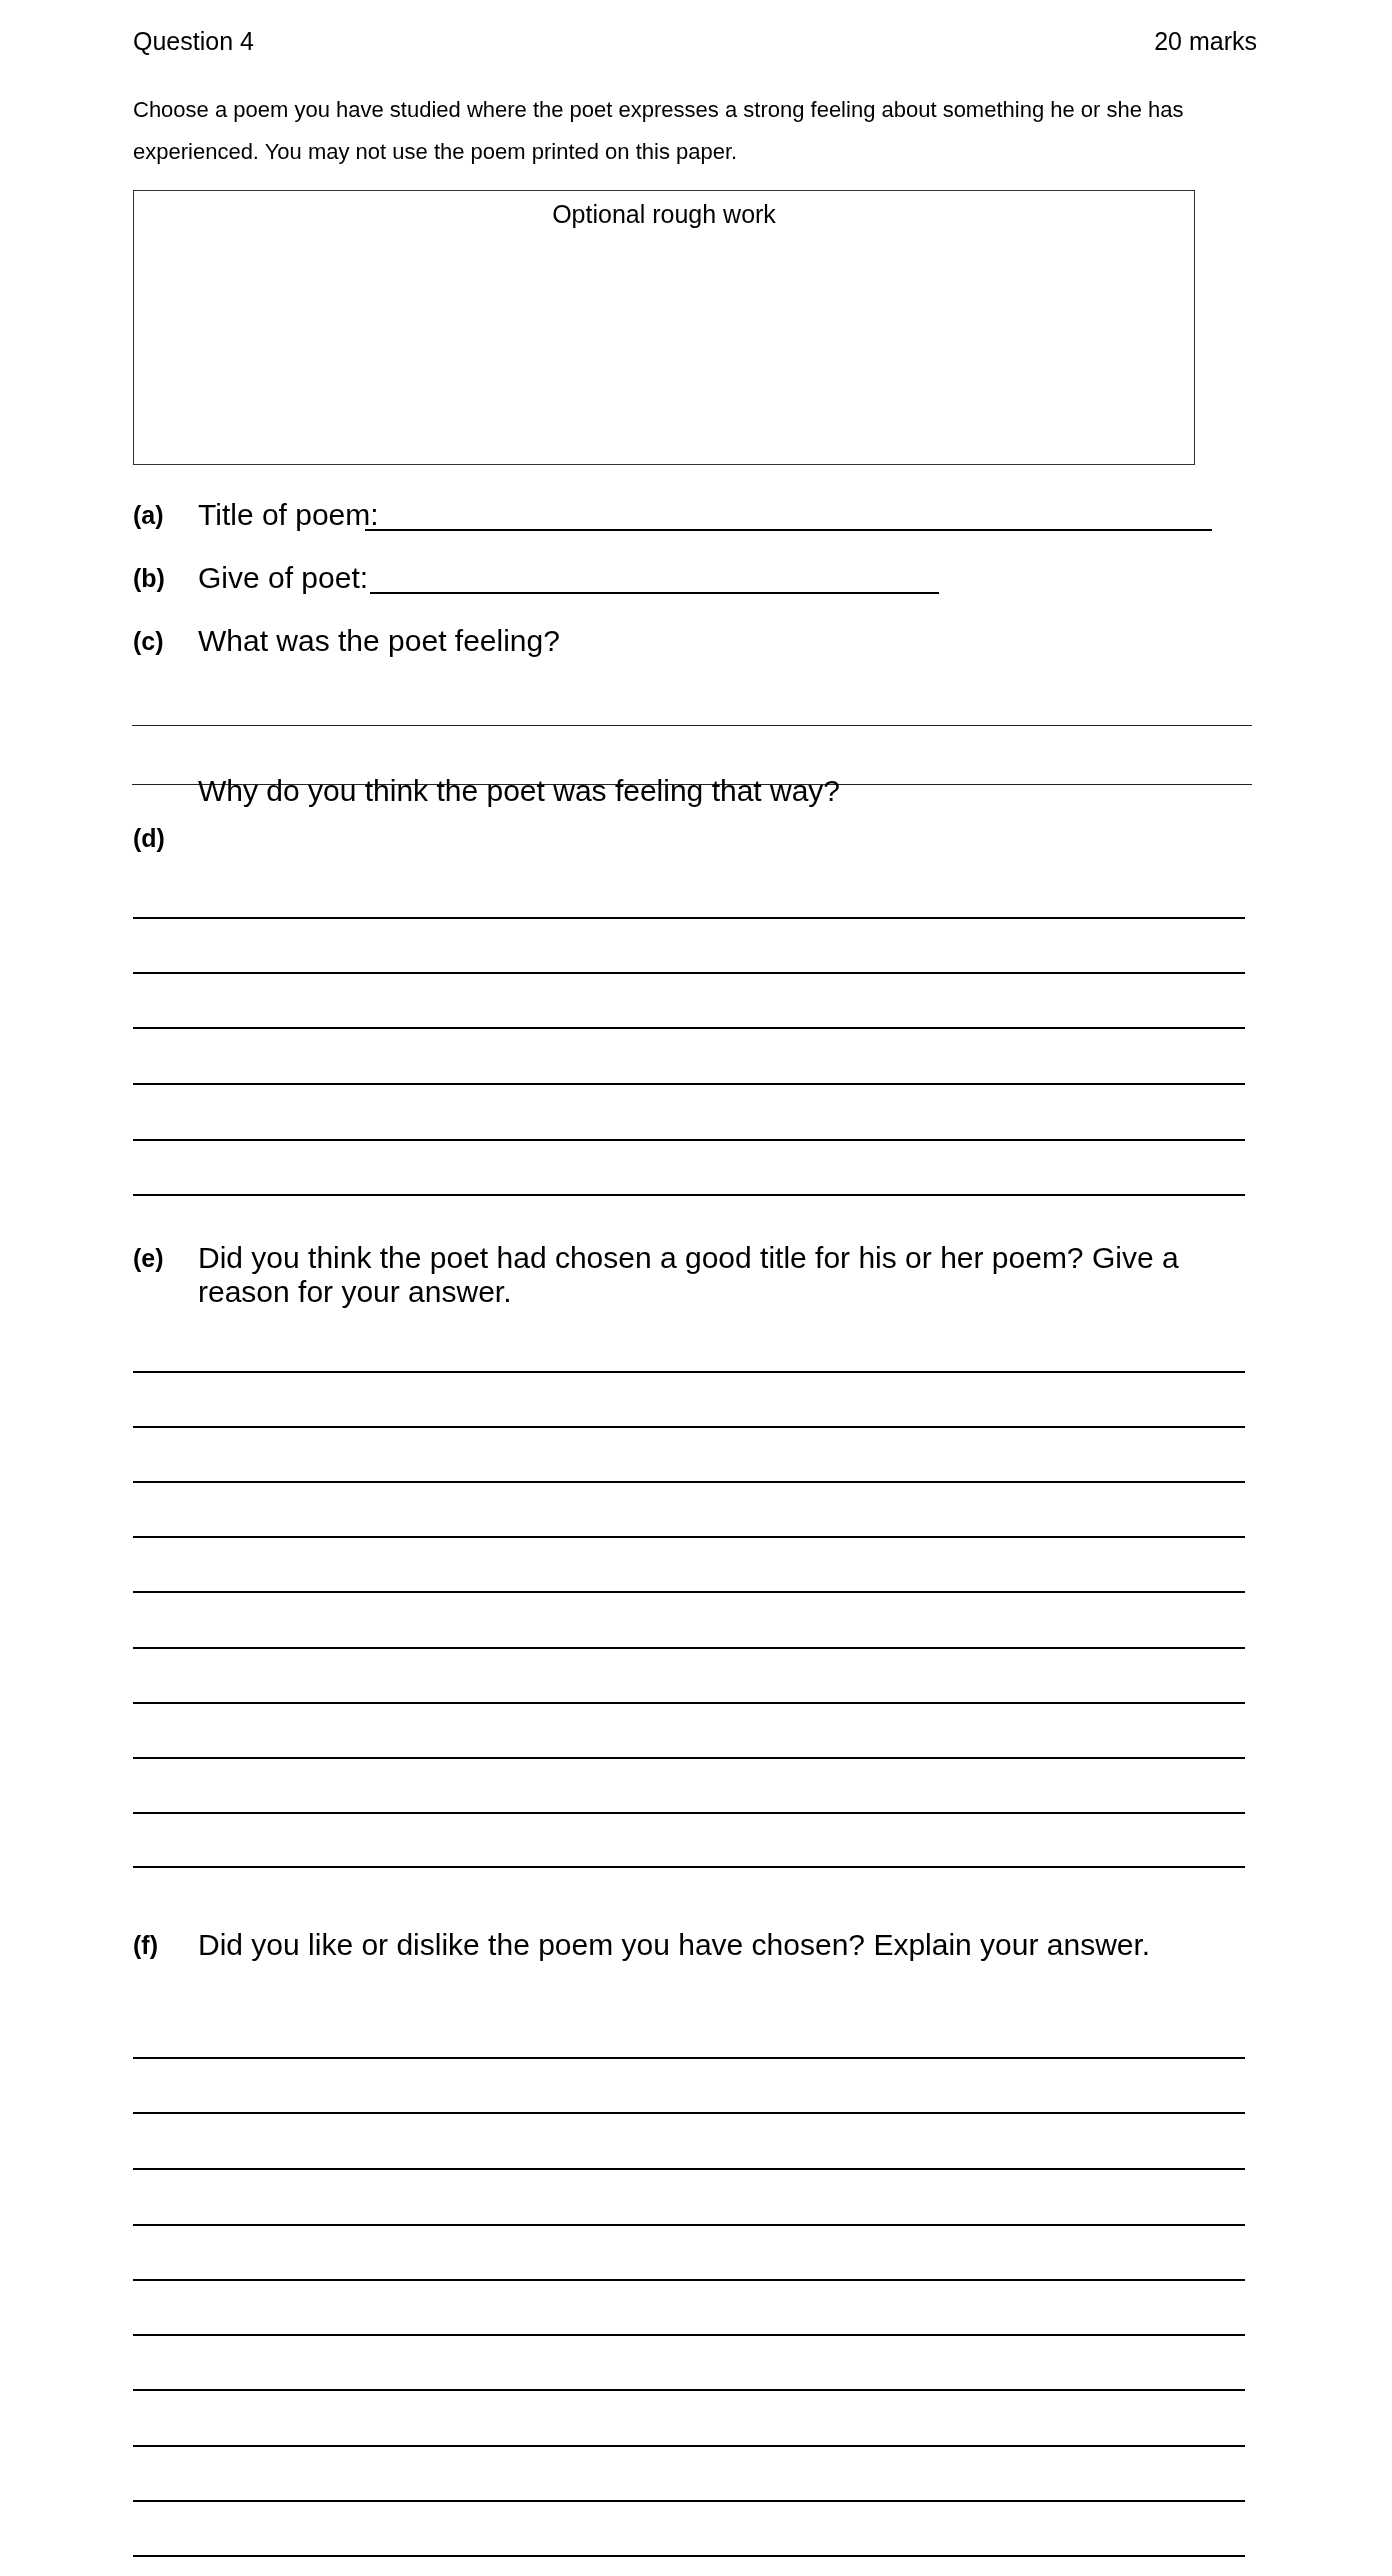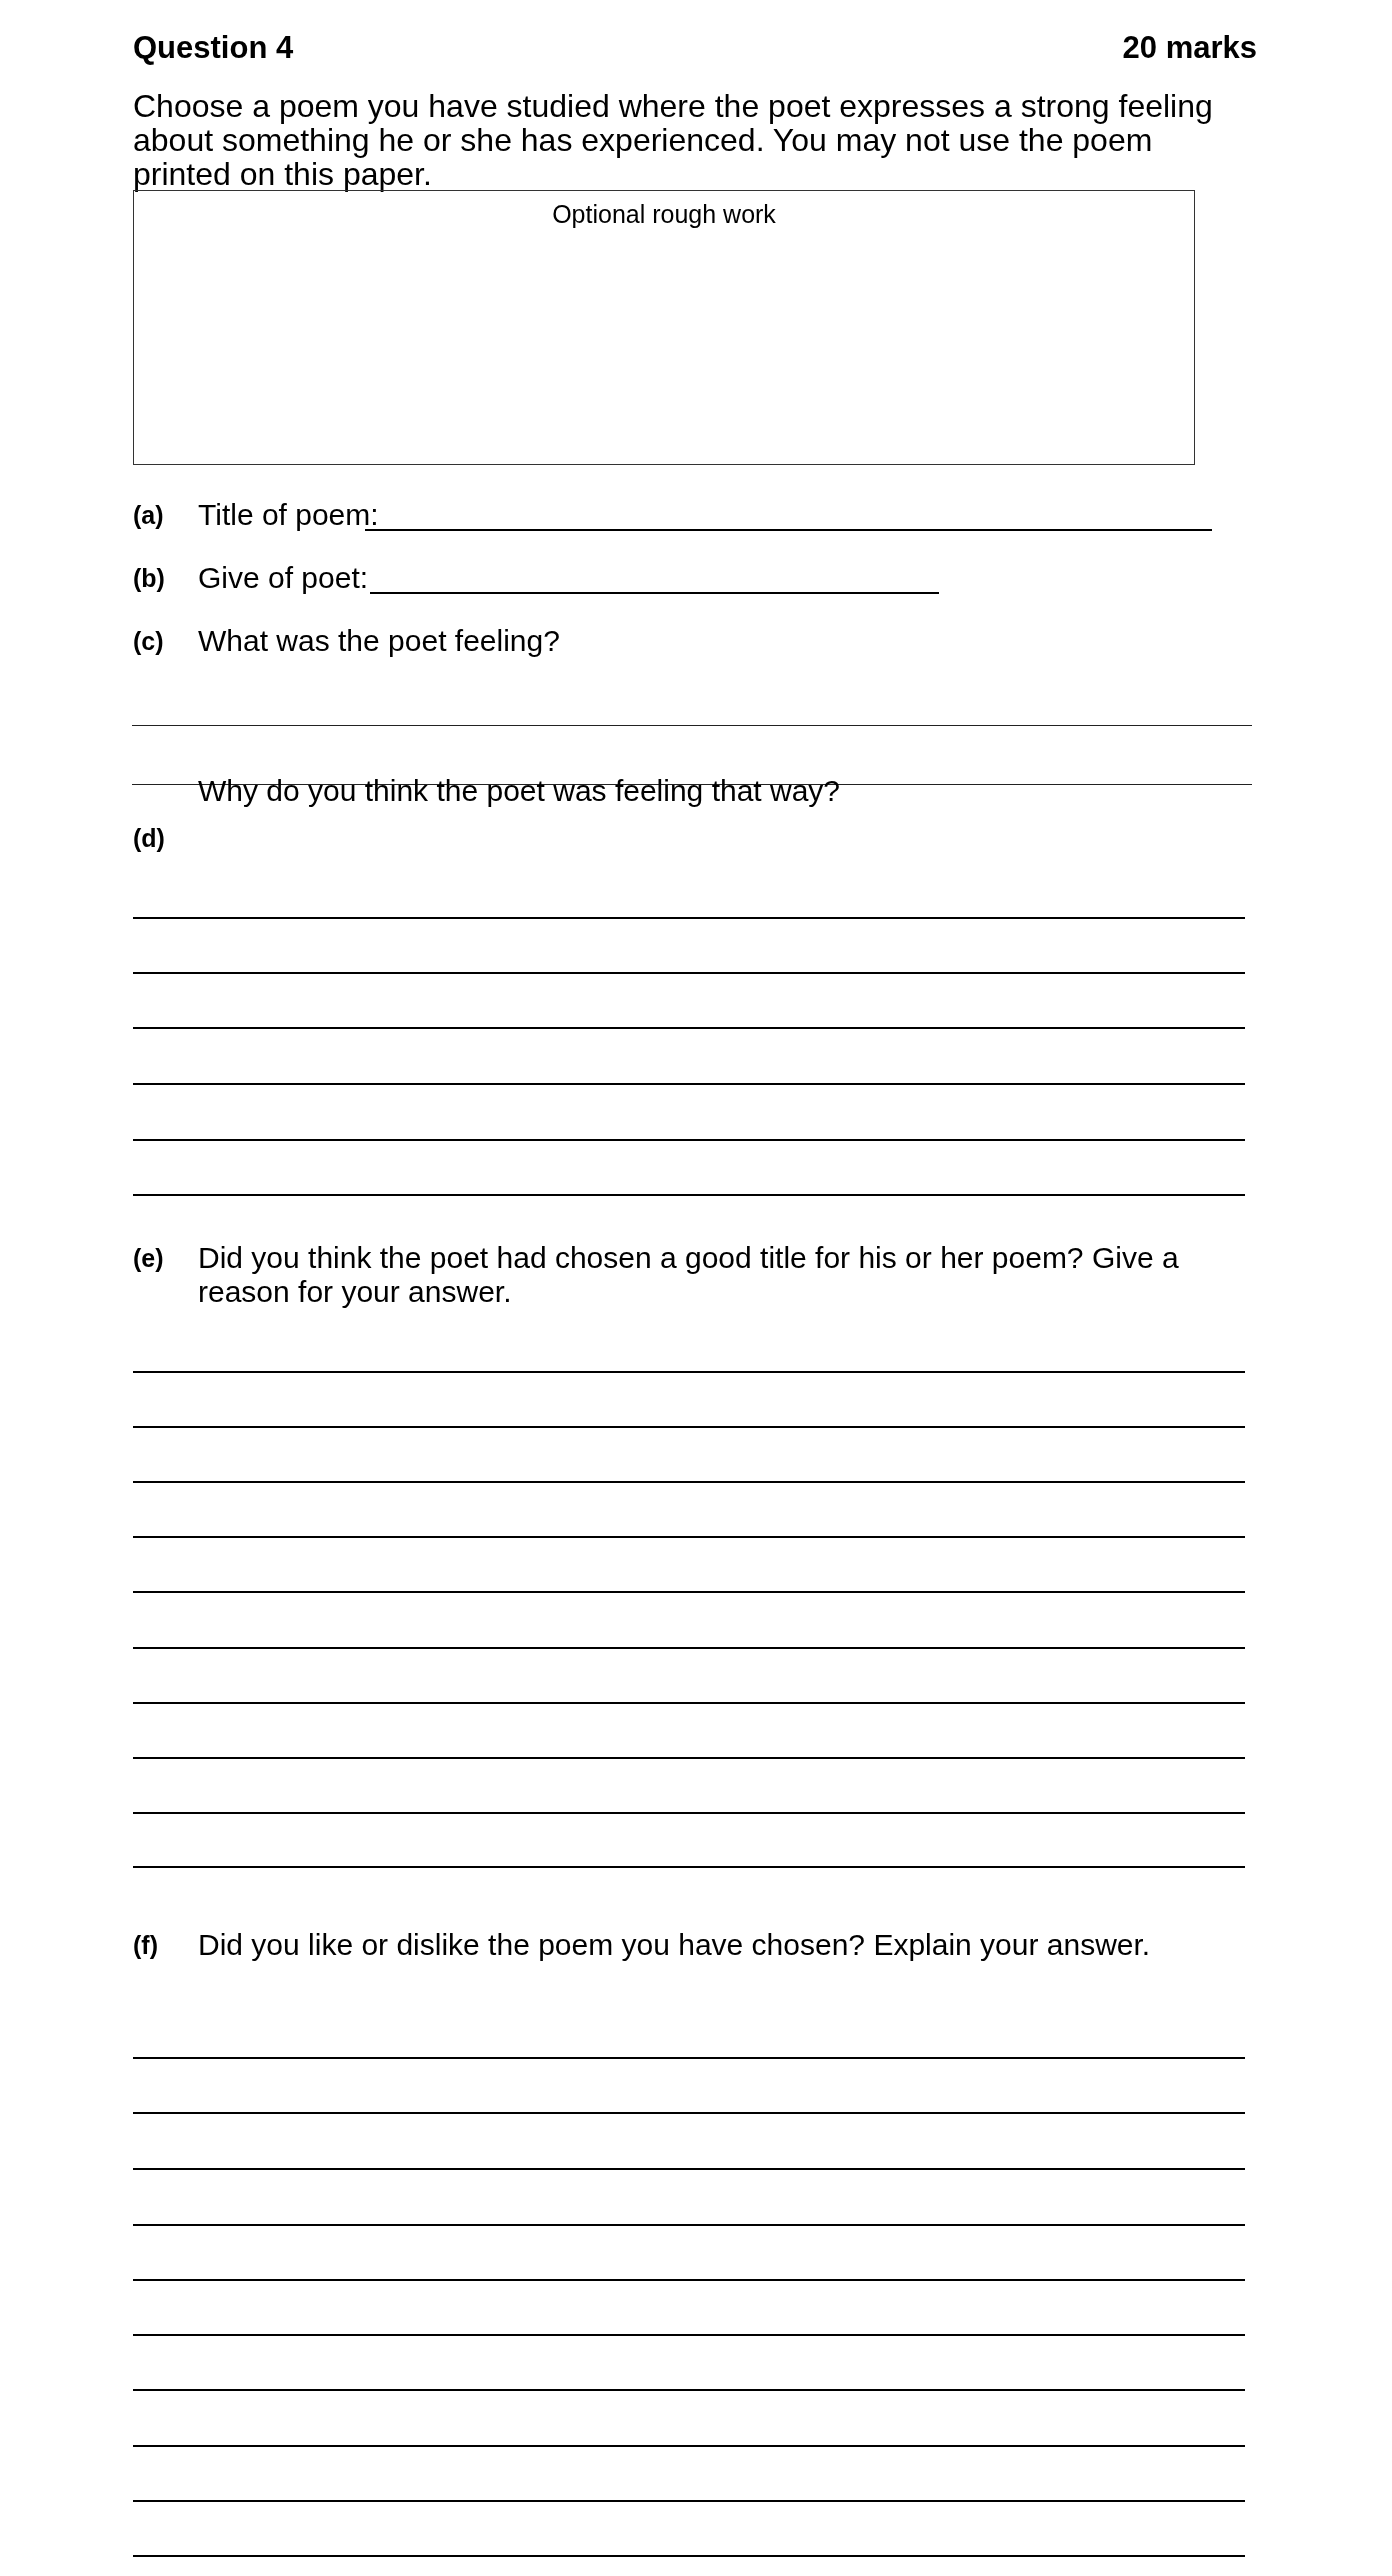--- a/index.html
+++ b/index.html
@@ -3,24 +3,24 @@
   <meta charset="utf-8">
   <style>
     html, body { margin: 0; padding: 0; background: #ffffff; }
     body {
       width: 1393px; height: 2576px; position: relative; overflow: hidden;
       font-family: "Liberation Sans", "DejaVu Sans", sans-serif;
       color: #000;
     }
     .abs { position: absolute; }
     .txt { font-size: 25px; line-height: 34px; white-space: nowrap; }
-    .qhead { top: 31px; font-size: 31px; font-weight: bold; }
+    .qhead { top: 24px; font-size: 25px; font-weight: normal; }
     #q-title { left: 133px; }
     #q-marks { right: 136px; text-align: right; }
-    #intro { left: 133px; top: 89px; width: 1126px; font-size: 32px; line-height: 34px; white-space: normal; }
+    #intro { left: 133px; top: 89px; width: 1126px; font-size: 22px; line-height: 42px; white-space: normal; }
     #rough-box {
       left: 133px; top: 190px; width: 1062px; height: 275px;
       border: 1.5px solid #333; box-sizing: border-box;
     }
     #rough-label { position: absolute; left: 0; right: 0; top: 9.2px; text-align: center; font-size: 25px; }
     .part-label { left: 133px; font-weight: bold; font-size: 25px; }
     .part-text { left: 198px; font-size: 30px; }
     .uline { position: absolute; height: 0; border-top: 2.3px solid #000; }
     .rule  { position: absolute; height: 0; border-top: 1.5px solid #222; }
     .wline { position: absolute; left: 133px; width: 1112px; height: 0; border-top: 2.3px solid #000; }

